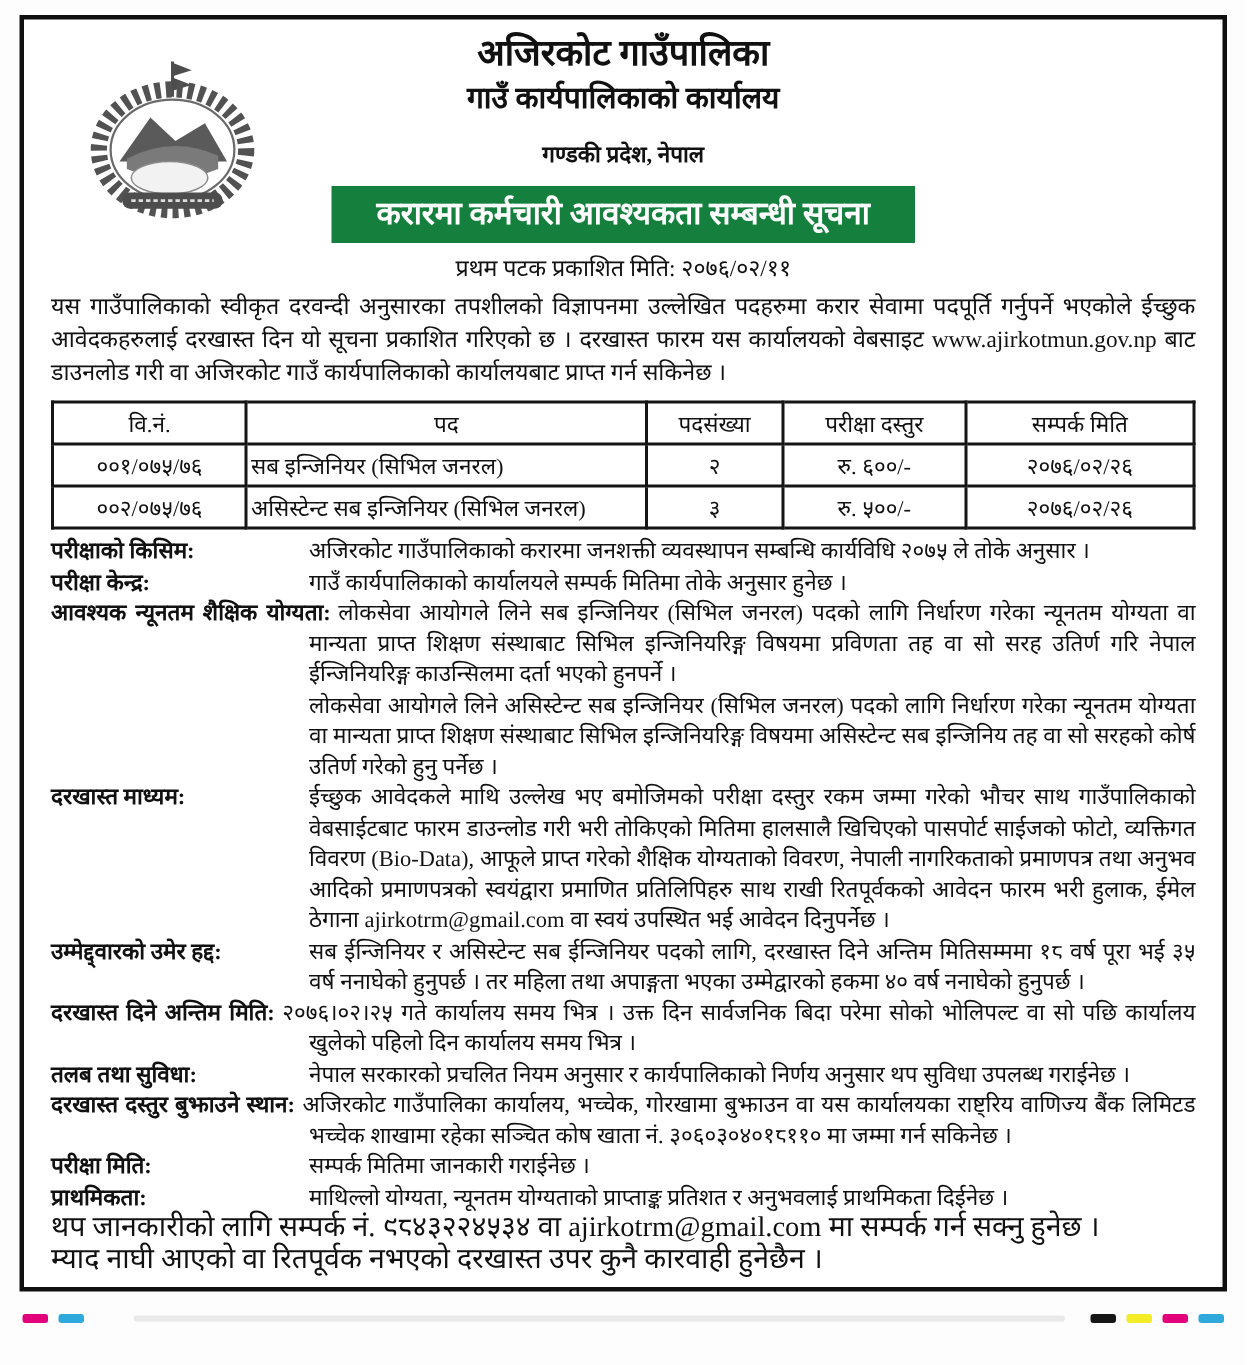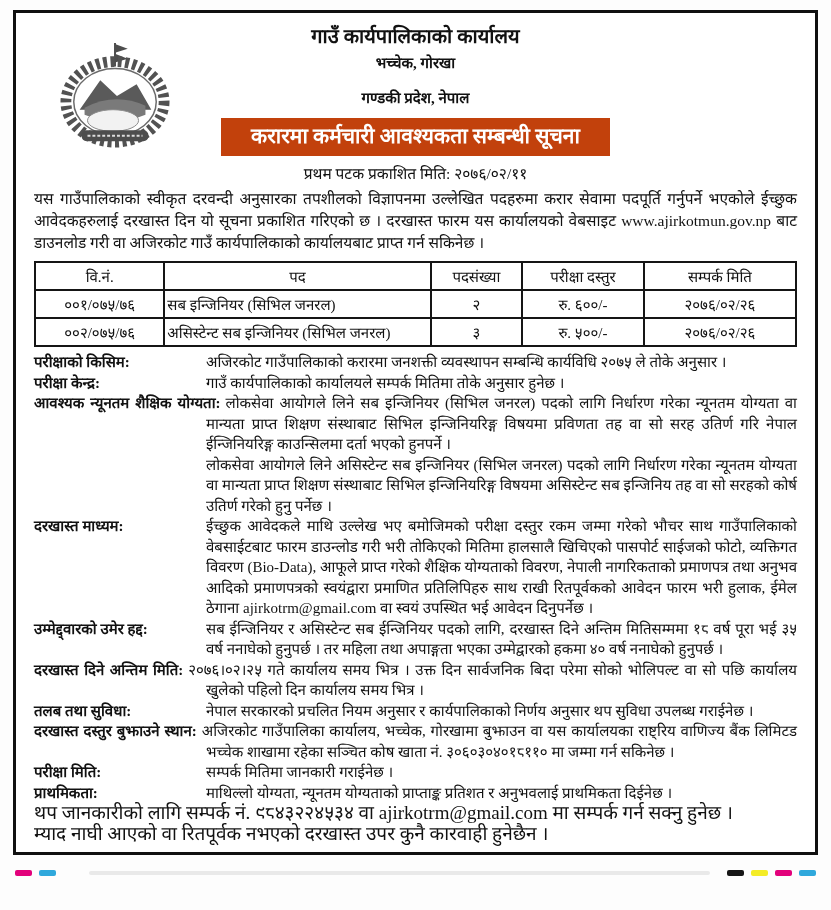--- a/index.html
+++ b/index.html
@@ -68,28 +68,28 @@
           <ellipse cx="60" cy="64" rx="50" ry="41" fill="none" stroke="#525252" stroke-width="11" stroke-dasharray="4 3.5"></ellipse>
           <ellipse cx="60" cy="64" rx="42" ry="34" fill="#ffffff" stroke="#6a6a6a" stroke-width="1.5"></ellipse>
           <path d="M24 72 L45 42 L62 58 L82 46 L97 72 Z" fill="#5a5a5a"></path>
           <path d="M29 70 Q60 54 91 68 L91 77 Q60 90 29 77 Z" fill="#7a7a7a"></path>
           <ellipse cx="58" cy="83" rx="26" ry="11" fill="#f2f2f2" stroke="#8a8a8a" stroke-width="1"></ellipse>
           <rect x="26" y="93" width="68" height="11" rx="5" fill="#4d4d4d"></rect>
           <line x1="32" y1="98.5" x2="88" y2="98.5" stroke="#dddddd" stroke-width="2" stroke-dasharray="3 2"></line>
         </svg>
       </div>
       <div class="titles">
+        <div class="t1">अजिरकोट गाउँपालिका</div>
         <div class="t2">गाउँ कार्यपालिकाको कार्यालय</div>
-        <div class="t3">भच्चेक, गोरखा</div>
         <div class="t4">गण्डकी प्रदेश, नेपाल</div>
       </div>
     </div>
 
     <div class="banner-wrap">
-      <div class="banner" style="background-color: #c2410c;">करारमा कर्मचारी आवश्यकता सम्बन्धी सूचना</div>
+      <div class="banner" style="background-color: #15803d;">करारमा कर्मचारी आवश्यकता सम्बन्धी सूचना</div>
     </div>
 
     <div class="pubdate">प्रथम पटक प्रकाशित मिति: २०७६/०२/११</div>
 
     <p class="intro">यस गाउँपालिकाको स्वीकृत दरवन्दी अनुसारका तपशीलको विज्ञापनमा उल्लेखित पदहरुमा करार सेवामा पदपूर्ति गर्नुपर्ने भएकोले ईच्छुक आवेदकहरुलाई दरखास्त दिन यो सूचना प्रकाशित गरिएको छ । दरखास्त फारम यस कार्यालयको वेबसाइट www.ajirkotmun.gov.np बाट डाउनलोड गरी वा अजिरकोट गाउँ कार्यपालिकाको कार्यालयबाट प्राप्त गर्न सकिनेछ ।</p>
 
     <table>
       <thead>
         <tr>
           <th style="width:17%">वि.नं.</th>

